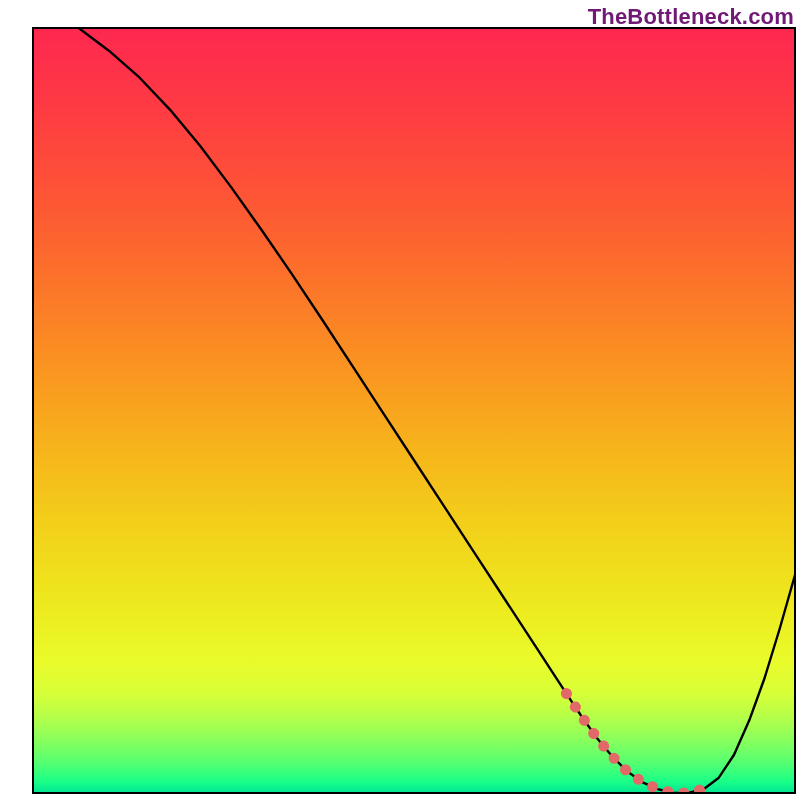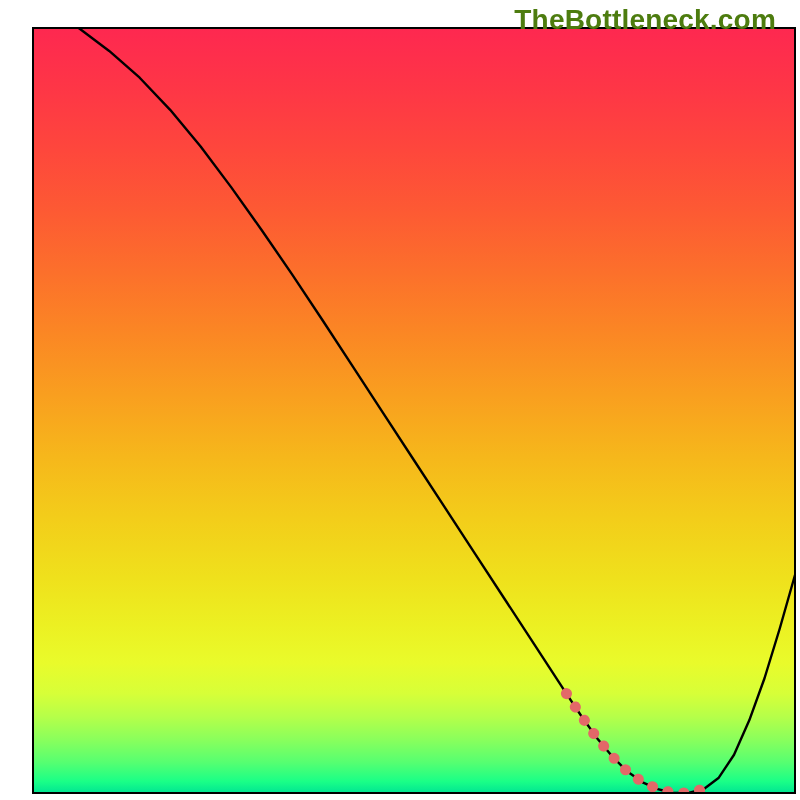--- a/index.html
+++ b/index.html
@@ -12,23 +12,23 @@
     overflow: hidden;
   }
   .frame {
     position: relative;
     width: 800px;
     height: 800px;
   }
   .watermark {
     position: absolute;
     top: 4px;
-    right: 24px;
-    color: #4d7c0f;
-    font-size: 28px;
+    right: 6px;
+    color: #701a75;
+    font-size: 22px;
     font-weight: 600;
     letter-spacing: 0.2px;
     z-index: 5;
   }
   svg {
     position: absolute;
     top: 0;
     left: 0;
   }
 </style>

